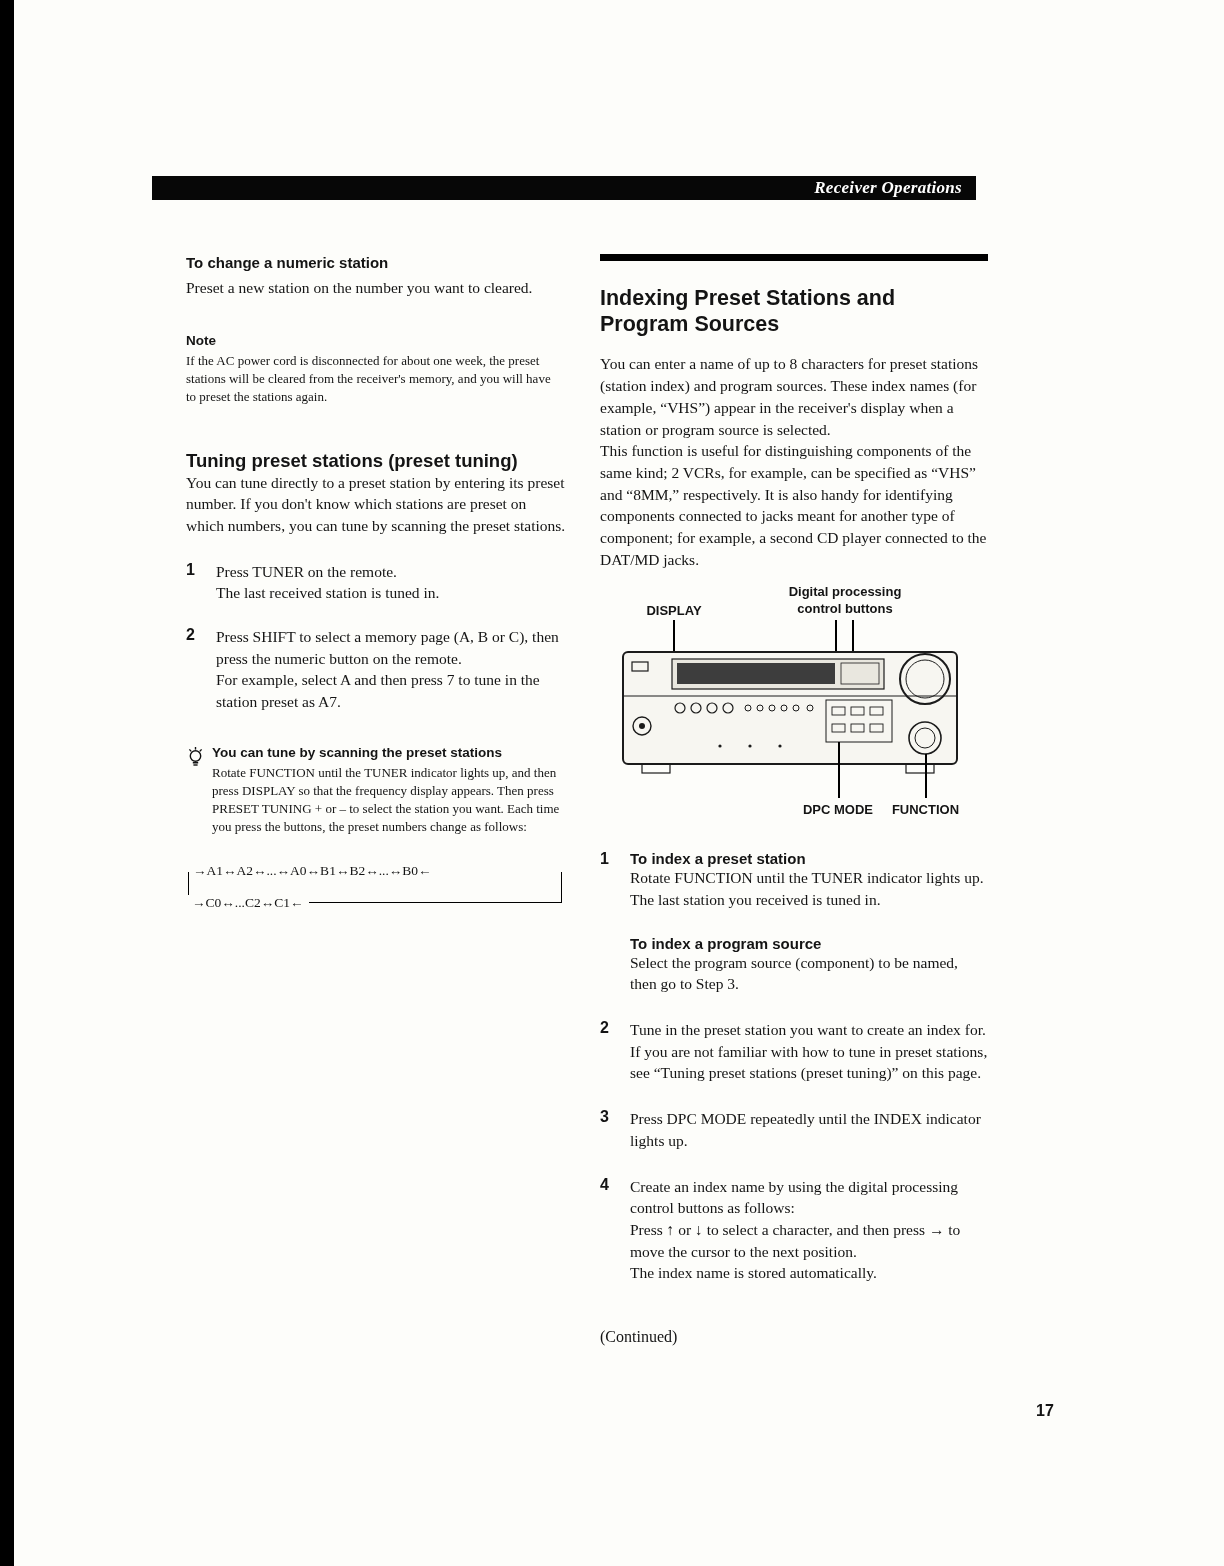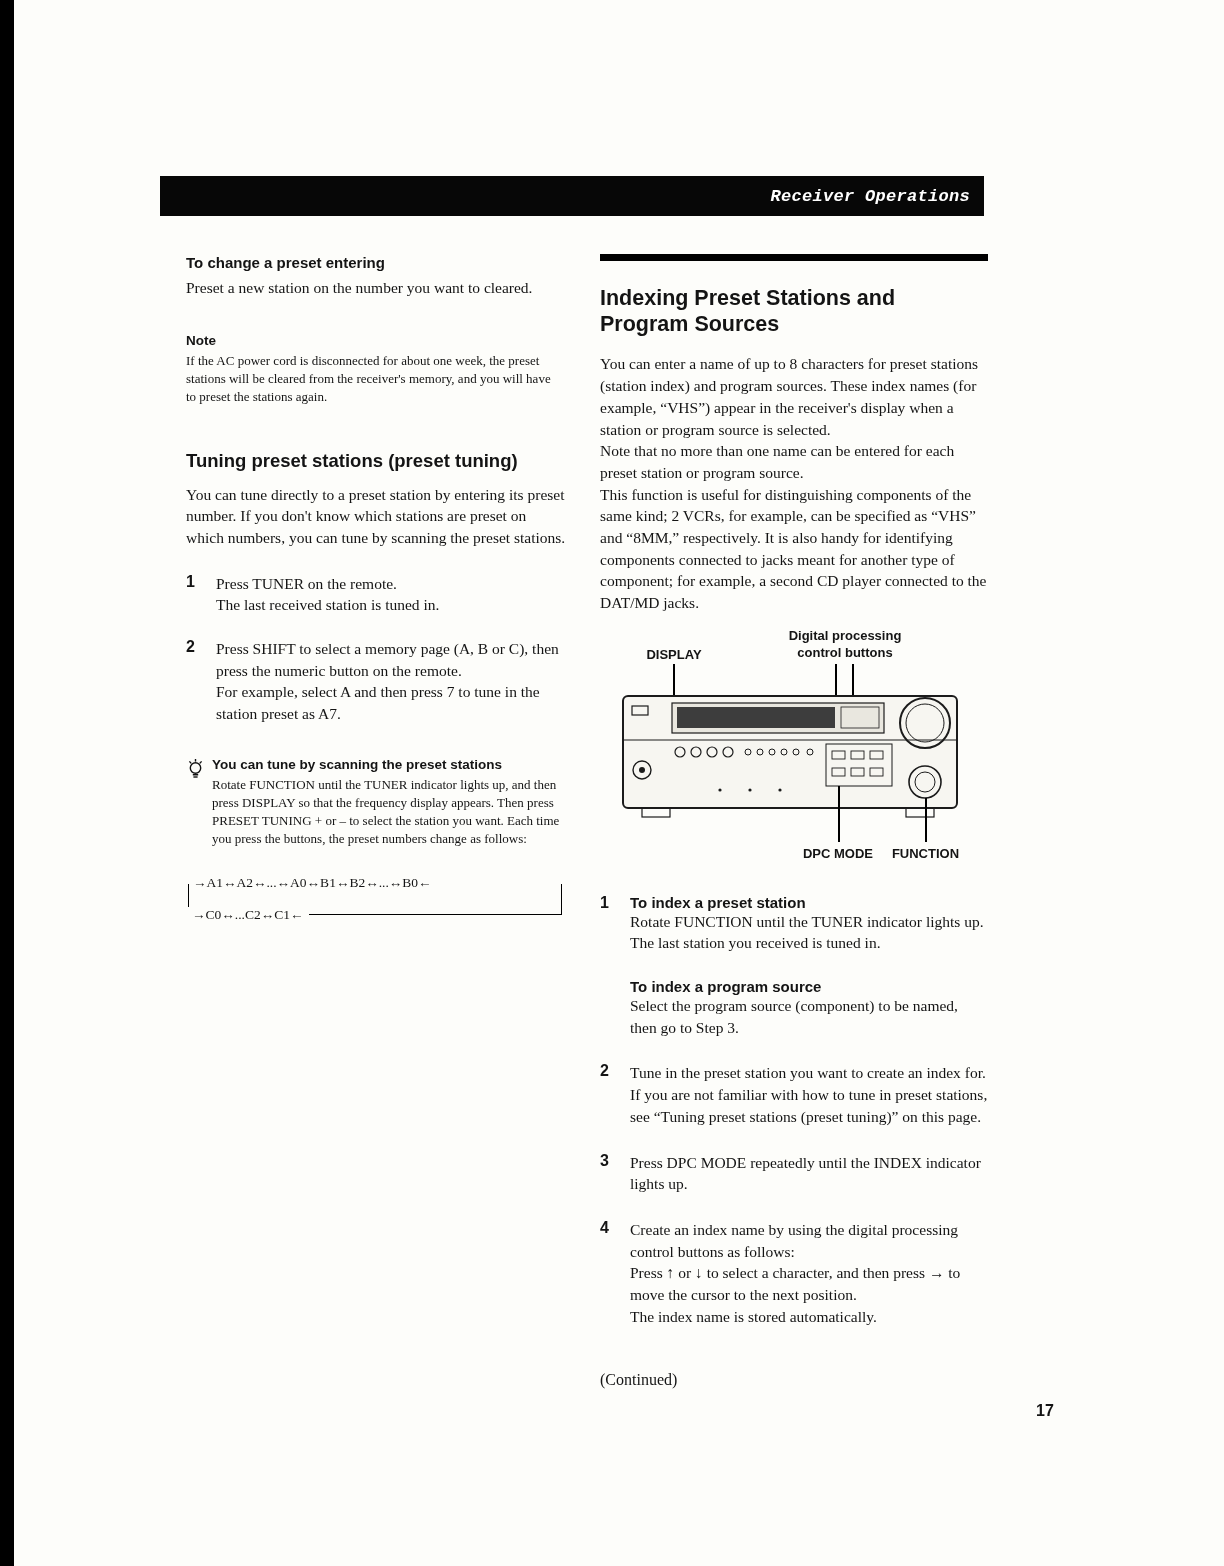--- a/index.html
+++ b/index.html
@@ -1,28 +1,28 @@
 <!DOCTYPE html>
 <html><head>
 <meta charset="utf-8">
 <style>
   html,body{margin:0;padding:0;background:#9a9a9a;}
   .page{position:relative;width:1224px;height:1566px;background:#fdfdfa;font-family:"Liberation Serif",serif;color:#141414;overflow:hidden;}
   .left-edge{position:absolute;left:0;top:0;width:14px;height:1566px;background:#000;}
-  .header-bar{position:absolute;left:160px;top:176px;width:824px;height:40px;background:#070707;color:#fff;display:flex;align-items:center;justify-content:flex-end;padding-right:14px;box-sizing:border-box;font-family:Liberation Mono, monospace;font-style:italic;font-weight:bold;font-size:17px;letter-spacing:.3px;}
+  .header-bar{position:absolute;left:152px;top:176px;width:824px;height:24px;background:#070707;color:#fff;display:flex;align-items:center;justify-content:flex-end;padding-right:14px;box-sizing:border-box;font-family:Liberation Serif, serif;font-style:italic;font-weight:bold;font-size:17px;letter-spacing:.3px;}
   .col{position:absolute;}
   .col-left{left:186px;top:254px;width:382px;}
   .col-right{left:600px;top:254px;width:388px;}
   .h13{font-family:"Liberation Sans",sans-serif;font-weight:bold;font-size:13.5px;}
   .h15{font-family:"Liberation Sans",sans-serif;font-weight:bold;font-size:15px;}
   .h18{font-family:"Liberation Sans",sans-serif;font-weight:bold;font-size:18.5px;}
   .h21{font-family:"Liberation Sans",sans-serif;font-weight:bold;font-size:21.5px;line-height:1.22;}
   .body15{font-size:15.5px;line-height:1.4;white-space:pre-line;}
   .body13{font-size:13px;line-height:1.38;white-space:pre-line;}
-  .mt4{margin-top:4px}.mt6{margin-top:6px}.mt10{margin-top:24px}.mt12{margin-top:12px}
+  .mt4{margin-top:4px}.mt6{margin-top:6px}.mt10{margin-top:24px}.mt12{margin-top:0}
   .mt16{margin-top:16px}.mt22{margin-top:22px}.mt24{margin-top:24px}.mt32{margin-top:32px}
   .mt34{margin-top:34px}.mt44{margin-top:44px}
   .rule{height:7px;background:#000;width:100%;}
   .step{display:flex;}
   .step-num{flex:0 0 30px;font-family:"Liberation Sans",sans-serif;font-weight:bold;font-size:16px;}
   .step-body{flex:1;}
   .tip{display:flex;}
   .tip-icon{flex:0 0 26px;padding-top:1px;}
   .tip-content{flex:1;}
   .cycle{position:relative;margin-top:28px;height:52px;width:378px;font-size:13.5px;}
@@ -41,21 +41,21 @@
 <body>
 
 <div class="page">
   <div class="left-edge"></div>
 
   <div class="header-bar">
     <span>Receiver Operations</span>
   </div>
 
   <div class="col col-left">
-    <div class="h15">To change a preset entering</div>
+    <div class="h15">To change a numeric station</div>
     <div class="body15 mt6">Preset a new station on the number you want to cleared.</div>
 
     <div class="h13 mt34">Note</div>
     <div class="body13 mt4" style="width:372px">If the AC power cord is disconnected for about one week, the preset stations will be cleared from the receiver's memory, and you will have to preset the stations again.</div>
 
     <div class="h18 mt44">Tuning preset stations (preset tuning)</div>
     <div class="body15 mt12">You can tune directly to a preset station by entering its preset number. If you don't know which stations are preset on which numbers, you can tune by scanning the preset stations.</div>
 
     <div class="step mt24">
       <div class="step-num">1</div>
@@ -89,21 +89,20 @@
       <div class="cycle-u"></div>
       <div class="cycle-l1">→A1↔A2↔...↔A0↔B1↔B2↔...↔B0←</div>
       <div class="cycle-l2"><span>→C0↔...C2↔C1←</span></div>
     </div>
   </div>
 
   <div class="col col-right">
     <div class="rule"></div>
     <div class="h21 mt10">Indexing Preset Stations and Program Sources</div>
     <div class="body15 mt16">You can enter a name of up to 8 characters for preset stations (station index) and program sources.  These index names (for example, “VHS”) appear in the receiver's display when a station or program source is selected.</div>
-    <div class="body15">Note that no more than one name can be entered for each preset station or program source.</div>
     <div class="body15">This function is useful for distinguishing components of the same kind; 2 VCRs, for example, can be specified as “VHS” and “8MM,” respectively. It is also handy for identifying components connected to jacks meant for another type of component; for example, a second CD player connected to the DAT/MD jacks.</div>
 
     <div class="figure">
       <div class="figlabel" style="left:158px;top:0;width:174px">Digital processing
 control buttons</div>
       <div class="figlabel" style="left:34px;top:19px;width:80px">DISPLAY</div>
 
       <div class="leader" style="left:73px;top:36px;height:42px"></div>
       <div class="leader" style="left:235px;top:36px;height:80px"></div>
       <div class="leader" style="left:252px;top:36px;height:80px"></div>

